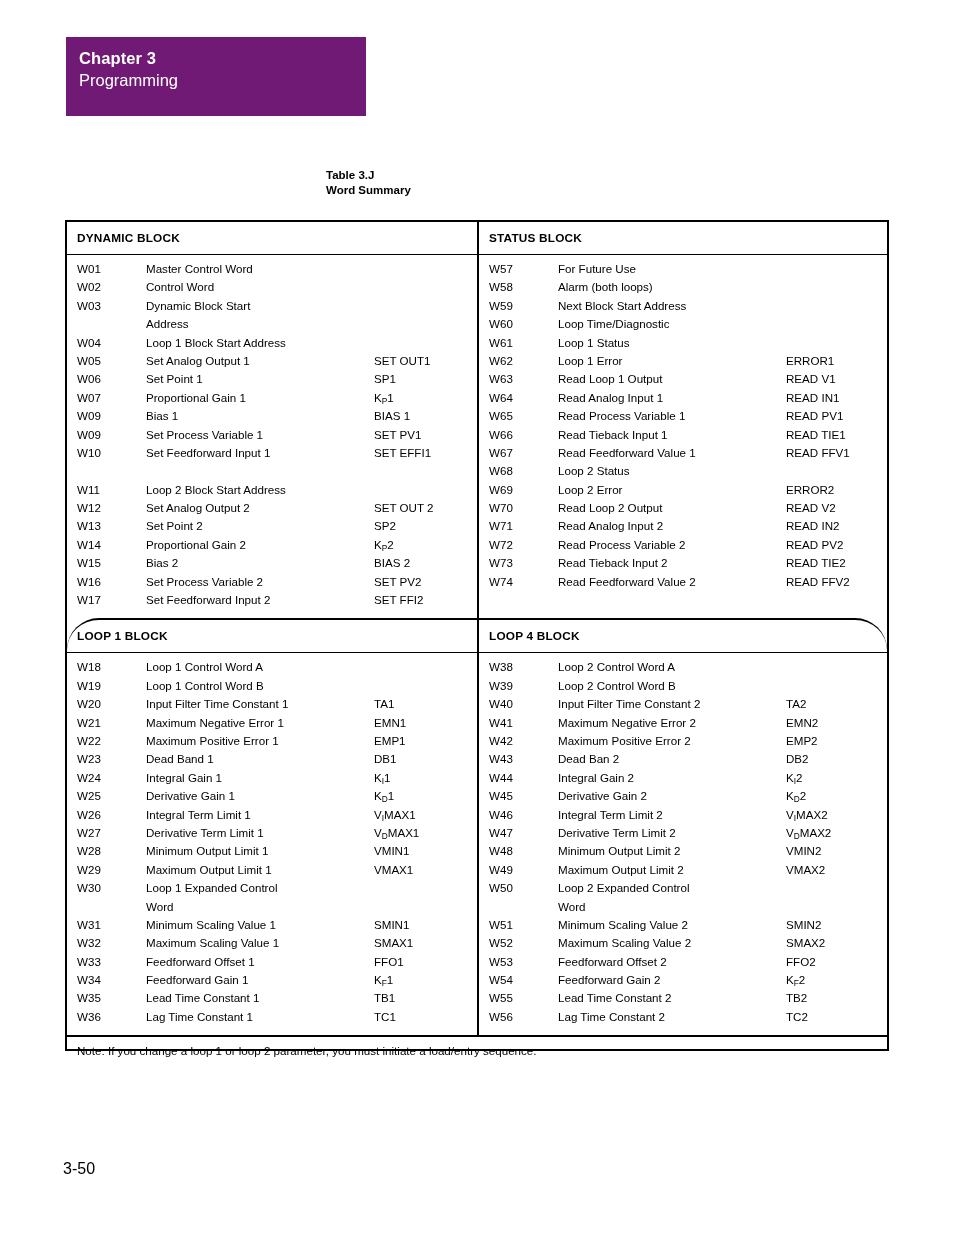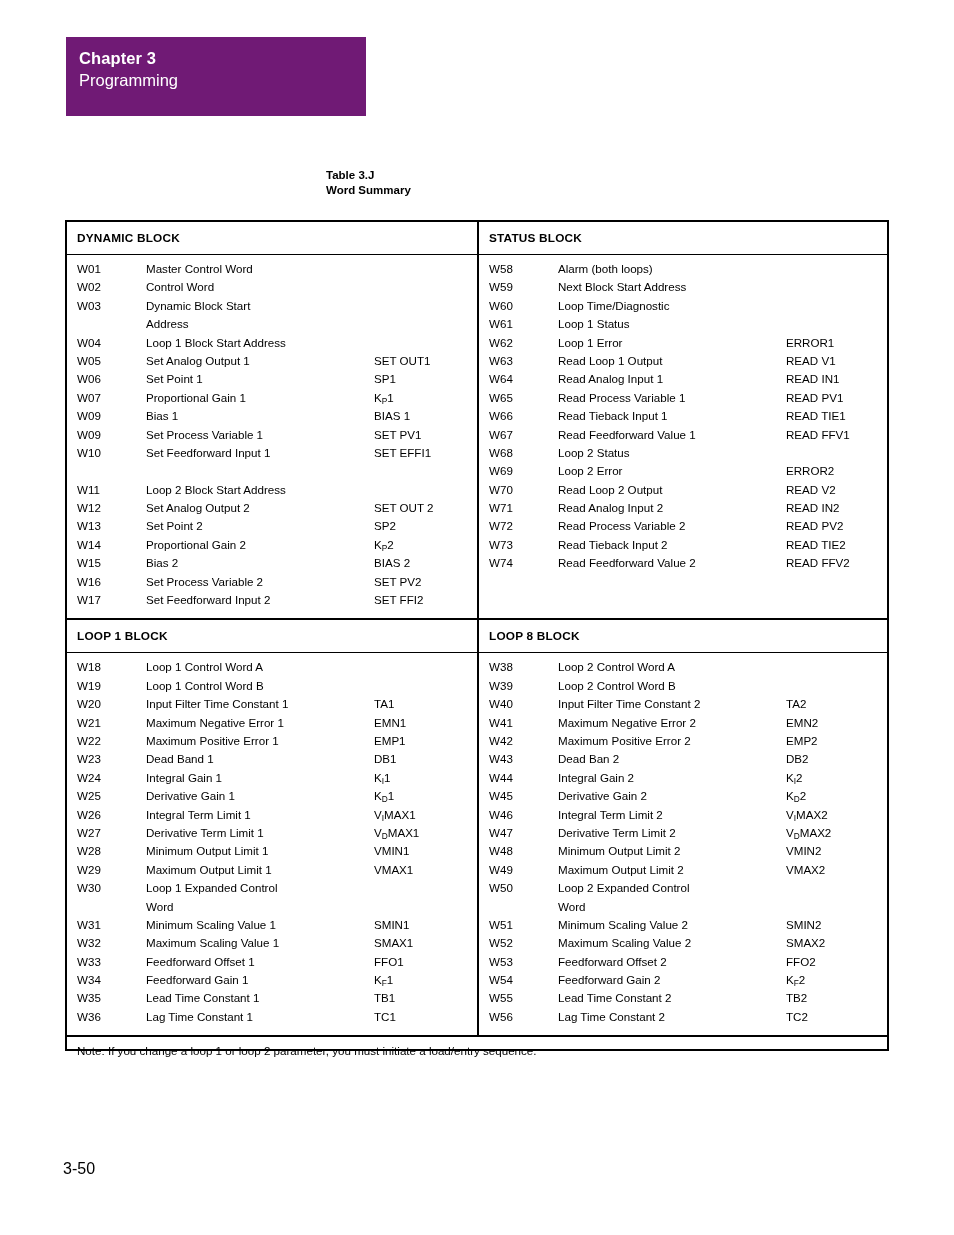--- a/index.html
+++ b/index.html
@@ -61,20 +61,21 @@
     background: #ffffff;
   }
 
   .block-row {
     display: flex;
     width: 100%;
     box-sizing: border-box;
   }
   .block-row.divider-top {
     border-top: 2px solid #000000;
+    border-radius: 32px;
   }
 
   .block-half {
     width: 50%;
     box-sizing: border-box;
     position: relative;
   }
   .block-half.right {
     border-left: 2px solid #000000;
   }
@@ -269,20 +270,25 @@
             <div class="e-code">W17</div>
             <div class="e-desc">Set Feedforward Input 2</div>
             <div class="e-mnem">SET FFI2</div>
           </div>
         </div>
     </div>
     <div class="block-half right">
       <div class="section-head">STATUS BLOCK</div>
       <div class="entries">
           <div class="entry">
+            <div class="e-code">W57</div>
+            <div class="e-desc">For Future Use</div>
+            <div class="e-mnem"></div>
+          </div>
+          <div class="entry">
             <div class="e-code">W58</div>
             <div class="e-desc">Alarm (both loops)</div>
             <div class="e-mnem"></div>
           </div>
           <div class="entry">
             <div class="e-code">W59</div>
             <div class="e-desc">Next Block Start Address</div>
             <div class="e-mnem"></div>
           </div>
           <div class="entry">
@@ -469,21 +475,21 @@
             <div class="e-mnem">TB1</div>
           </div>
           <div class="entry">
             <div class="e-code">W36</div>
             <div class="e-desc">Lag Time Constant 1</div>
             <div class="e-mnem">TC1</div>
           </div>
         </div>
     </div>
     <div class="block-half right">
-      <div class="section-head">LOOP 8 BLOCK</div>
+      <div class="section-head">LOOP 4 BLOCK</div>
       <div class="entries">
           <div class="entry">
             <div class="e-code">W38</div>
             <div class="e-desc">Loop 2 Control Word A</div>
             <div class="e-mnem"></div>
           </div>
           <div class="entry">
             <div class="e-code">W39</div>
             <div class="e-desc">Loop 2 Control Word B</div>
             <div class="e-mnem"></div>

